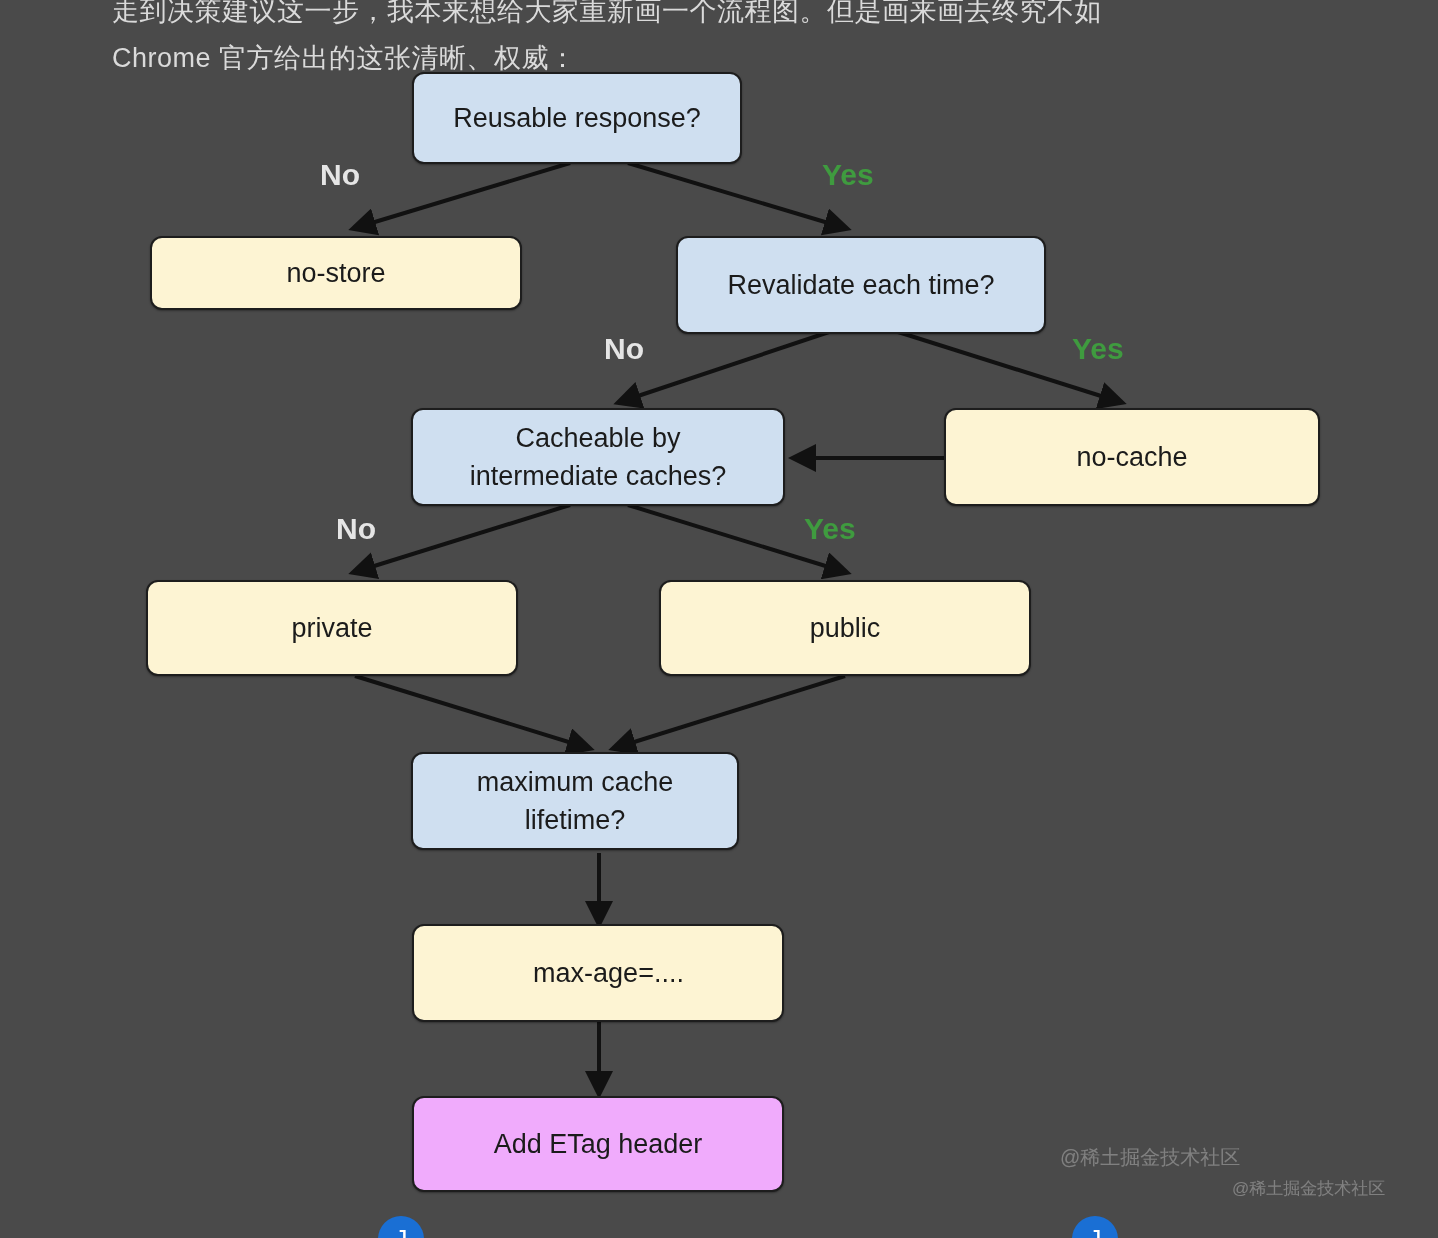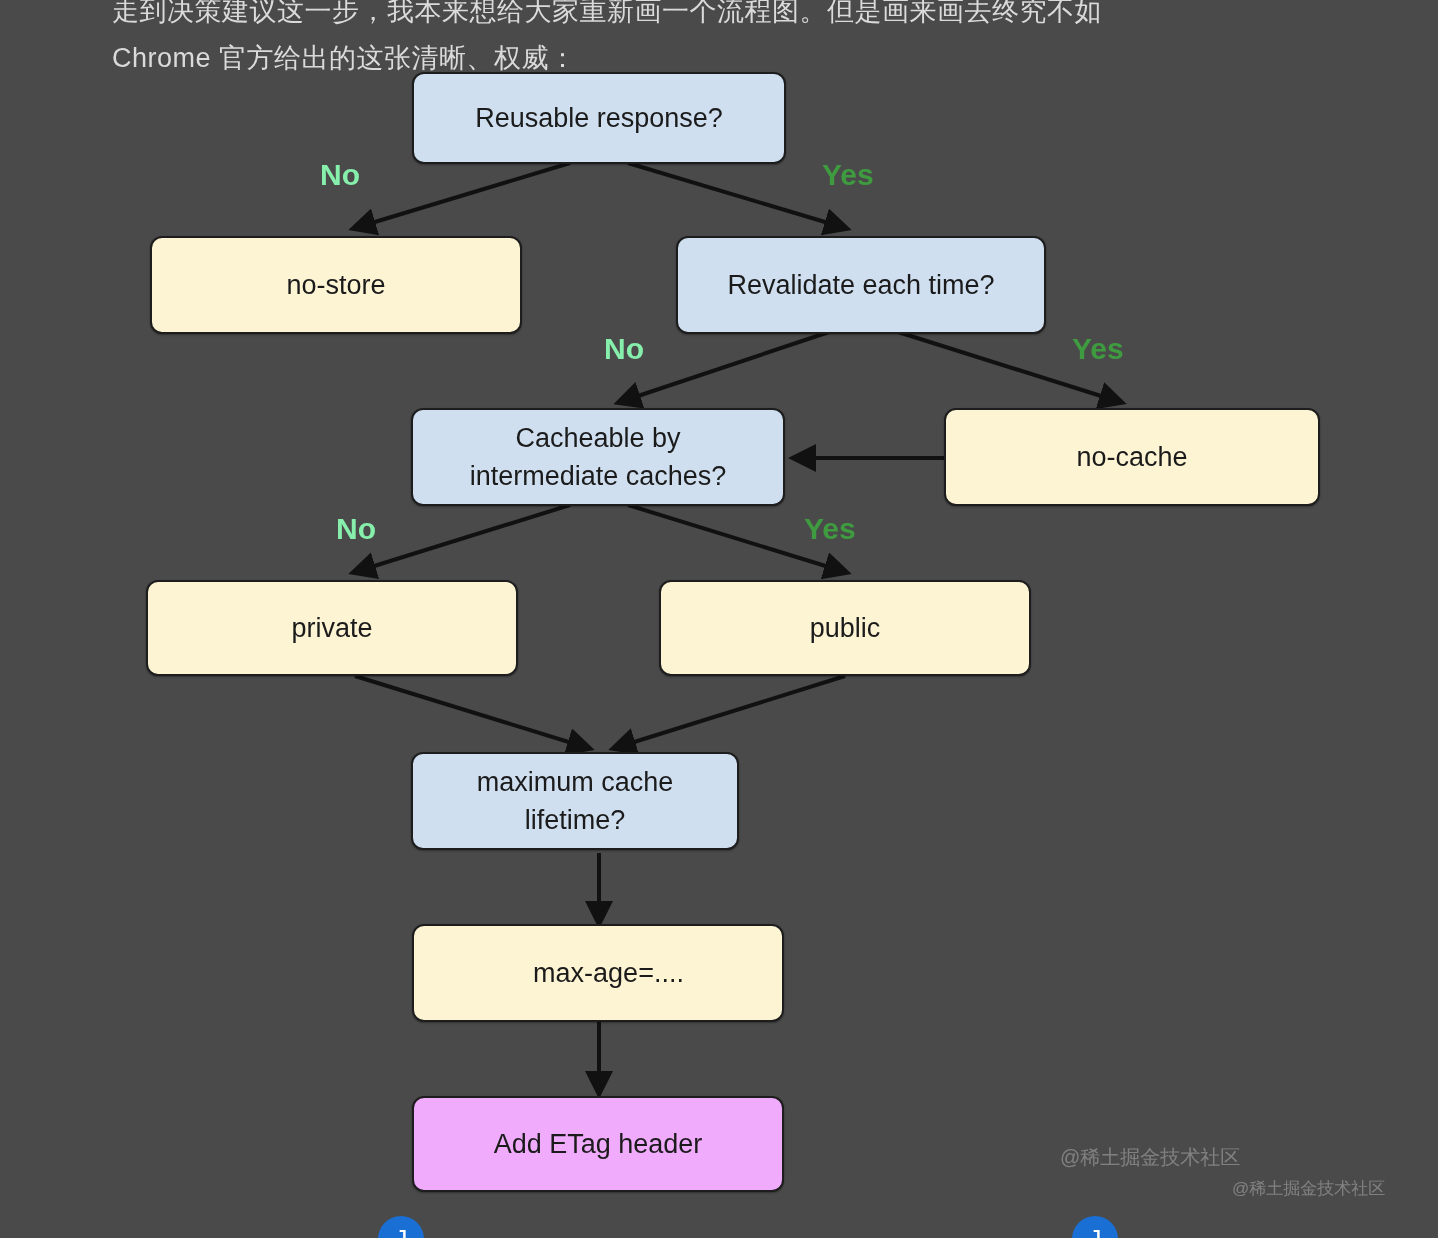--- a/index.html
+++ b/index.html
@@ -63,21 +63,21 @@
   .node.yellow { background: #fdf4d3; }
   .node.green  { background: #f0abfc; }
 
   
   .edge-label {
     position: absolute;
     font-size: 30px;
     font-weight: bold;
     font-family: "Liberation Sans", sans-serif;
   }
-  .edge-label.no  { color: #86efac; }
+  .edge-label.no  { color: #e5e5e5; }
   .edge-label.yes { color: #3f9b3f; }
 
   
   .watermark {
     position: absolute;
     font-size: 20px;
     color: rgba(255,255,255,0.30);
     font-family: "Liberation Sans", sans-serif;
     white-space: nowrap;
   }
@@ -134,25 +134,25 @@
       <path d="M 355 676 L 588 748"></path>
 
       <path d="M 845 676 L 615 748"></path>
 
       <path d="M 599 853 L 599 922"></path>
 
       <path d="M 599 1022 L 599 1092"></path>
     </g>
   </svg>
 
-  <div class="node blue" style="left:412px; top:72px; width:374px; height:92px;">
+  <div class="node blue" style="left:412px; top:72px; width:330px; height:92px;">
     <span>Reusable response?</span>
   </div>
 
-  <div class="node yellow" style="left:150px; top:236px; width:372px; height:98px;">
+  <div class="node yellow" style="left:150px; top:236px; width:372px; height:74px;">
     <span>no-store</span>
   </div>
 
   <div class="node blue" style="left:676px; top:236px; width:370px; height:98px;">
     <span>Revalidate each time?</span>
   </div>
 
   <div class="node yellow" style="left:944px; top:408px; width:376px; height:98px;">
     <span>no-cache</span>
   </div>

